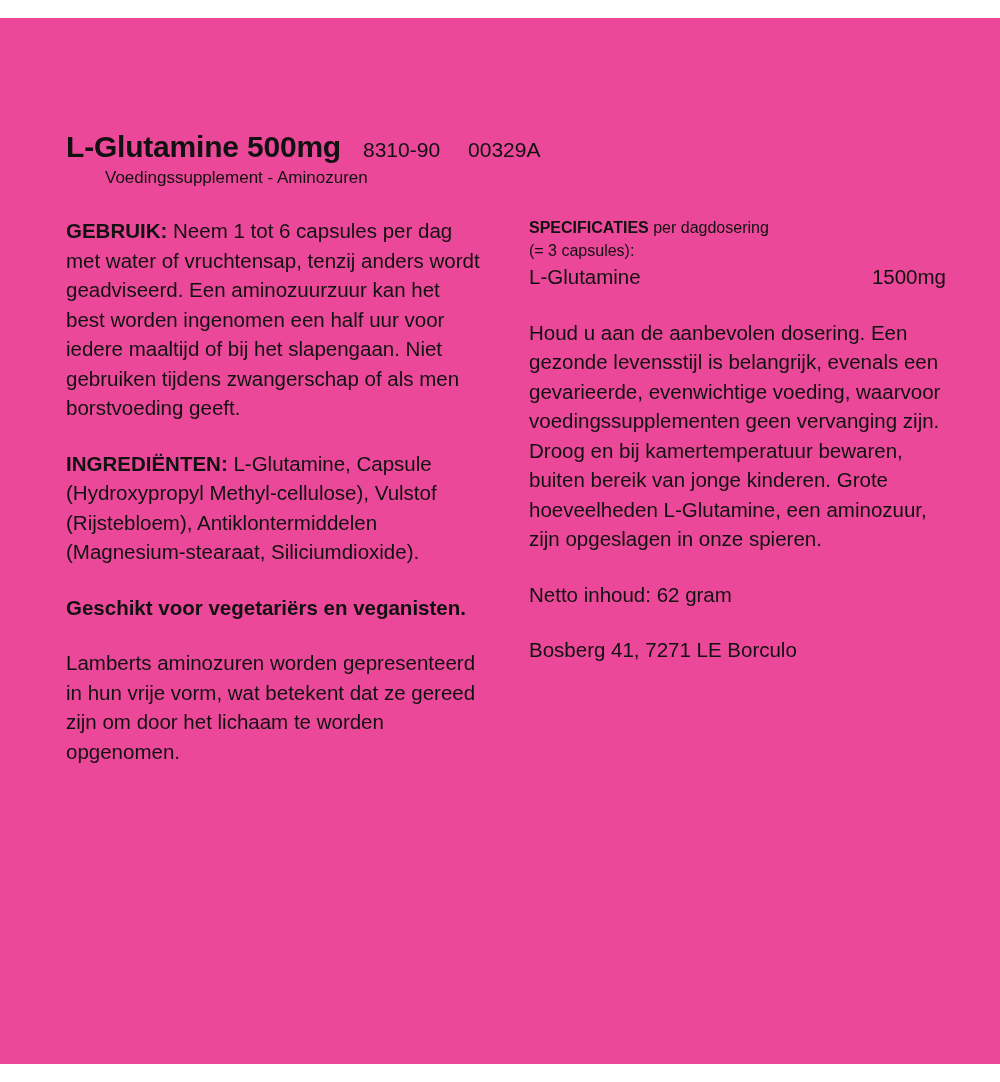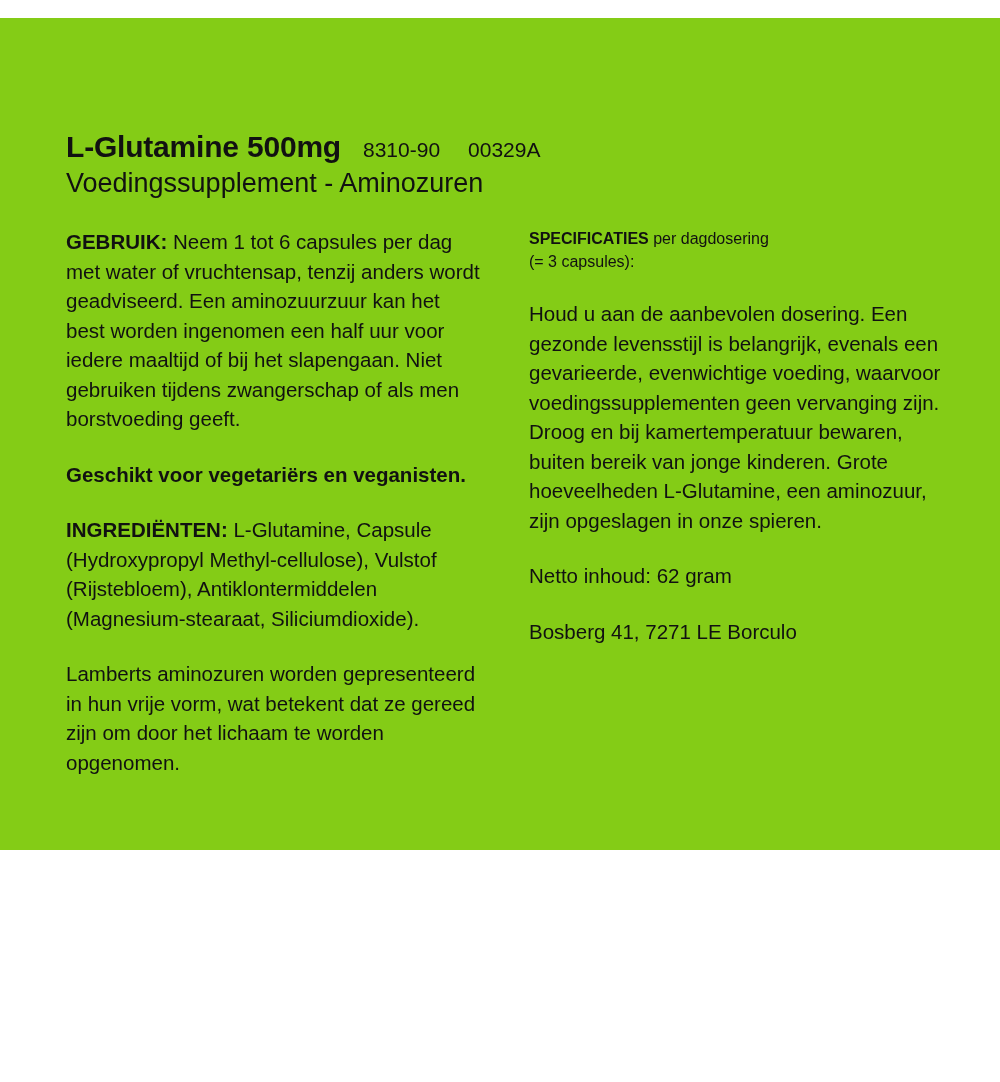--- a/index.html
+++ b/index.html
@@ -12,22 +12,22 @@
     height: 1082px;
     font-family: "Liberation Sans", sans-serif;
     color: #111111;
     position: relative;
   }
   .label {
     position: absolute;
     left: 0;
     top: 18px;
     width: 1000px;
-    height: 832px;
-    background: #84cc16;
+    height: 1046px;
+    background: #ec4899;
     box-sizing: border-box;
   }
   .inner {
     position: absolute;
     left: 66px;
     top: 112px;
     width: 880px;
   }
   
   .header {
@@ -47,23 +47,24 @@
   }
   .code {
     font-size: 21px;
     color: #111111;
     white-space: nowrap;
   }
   .code.second {
     margin-left: 6px;
   }
   .subtitle {
-    font-size: 27px;
+    font-size: 17px;
     margin-top: 4px;
     color: #111111;
+    margin-left: 39px;
   }
   
   .columns {
     display: flex;
     gap: 46px;
     justify-content: center;
   }
   .col {
     width: 417px;
   }
@@ -118,30 +119,34 @@
         <span class="code second">00329A</span>
       </div>
       <div class="subtitle">Voedingssupplement - Aminozuren</div>
     </div>
 
     <div class="columns">
 
       <div class="col left">
         <p class="block"><span class="lead">GEBRUIK:</span><span> Neem 1 tot 6 capsules per dag met water of vruchtensap, tenzij anders wordt geadviseerd. Een aminozuurzuur kan het best worden ingenomen een half uur voor iedere maaltijd of bij het slapengaan. Niet gebruiken tijdens zwangerschap of als men borstvoeding geeft.</span></p>
 
+        <p class="block"><span class="lead">INGREDIËNTEN:</span><span> L-Glutamine, Capsule (Hydroxypropyl Methyl-cellulose), Vulstof (Rijstebloem), Antiklontermiddelen (Magnesium-stearaat, Siliciumdioxide).</span></p>
+
         <p class="block bold-line">Geschikt voor vegetariërs en veganisten.</p>
-
-        <p class="block"><span class="lead">INGREDIËNTEN:</span><span> L-Glutamine, Capsule (Hydroxypropyl Methyl-cellulose), Vulstof (Rijstebloem), Antiklontermiddelen (Magnesium-stearaat, Siliciumdioxide).</span></p>
 
         <p class="block">Lamberts aminozuren worden gepresenteerd in hun vrije vorm, wat betekent dat ze gereed zijn om door het lichaam te worden opgenomen.</p>
       </div>
 
       <div class="col right">
         <p class="spec-head"><span class="lead">SPECIFICATIES</span><span> per dagdosering</span></p>
         <p class="spec-head">(= 3 capsules):</p>
+        <div class="spec-row">
+          <span>L-Glutamine</span>
+          <span>1500mg</span>
+        </div>
 
         <div class="spec-gap"></div>
 
         <p class="block">Houd u aan de aanbevolen dosering. Een gezonde levensstijl is belangrijk, evenals een gevarieerde, evenwichtige voeding, waarvoor voedingssupplementen geen vervanging zijn. Droog en bij kamertemperatuur bewaren, buiten bereik van jonge kinderen. Grote hoeveelheden L-Glutamine, een aminozuur, zijn opgeslagen in onze spieren.</p>
 
         <p class="block">Netto inhoud: 62 gram</p>
 
         <div>
           <div class="contact-line">Bosberg 41, 7271 LE Borculo</div>
         </div>

